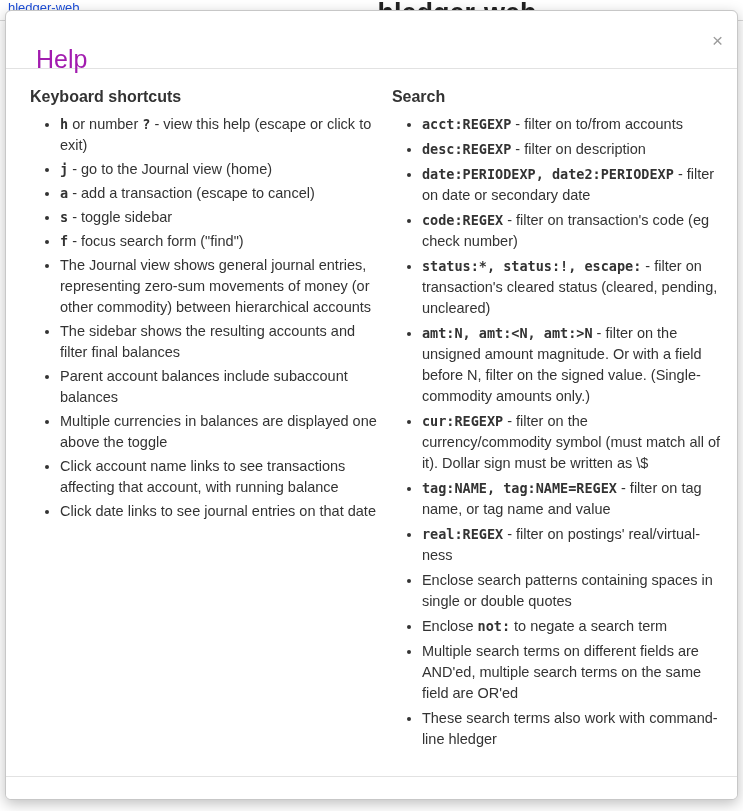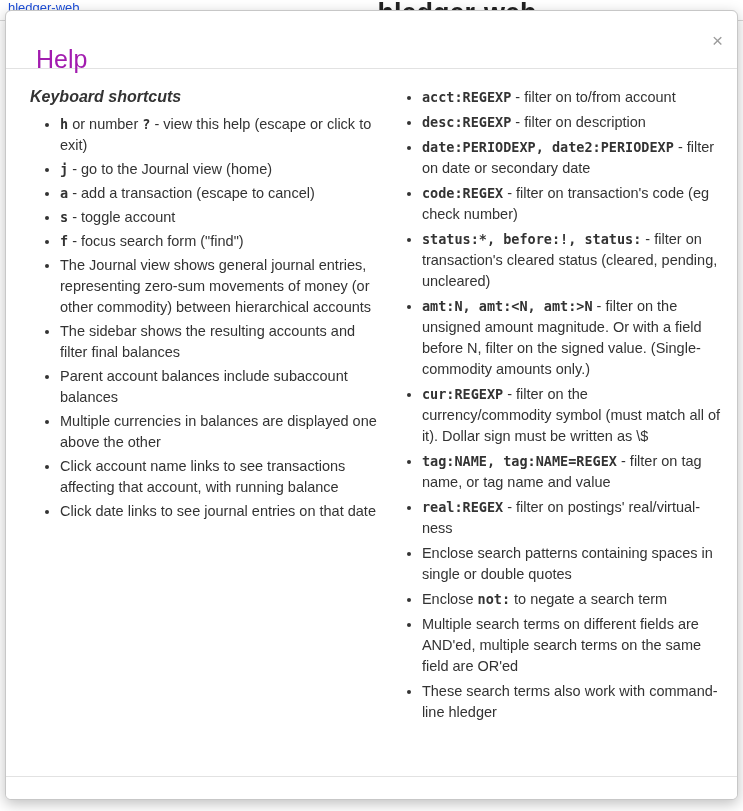--- a/index.html
+++ b/index.html
@@ -121,21 +121,20 @@
   }
   .col-left { width: 365px; }
   .col-right { width: 340px; }
 
   h4.section {
     font-size: 16px;
     color: #333;
     margin: 0 0 6px 8px;
     font-weight: bold;
     line-height: 1.3;
-    font-style: italic;
   }
   h4.section.second { margin-top: 18px; }
 
   ul.bullets {
     margin: 0 0 0 0;
     padding-left: 38px;
     list-style: disc;
   }
   ul.bullets li {
     font-size: 14.5px;
@@ -170,41 +169,42 @@
 
   <div class="modal-body">
     <div class="cols">
 
       <div class="col-left">
         <h4 class="section">Keyboard shortcuts</h4>
         <ul class="bullets">
           <li><code>h</code><span> or number </span><code>?</code><span> - view this help (escape or click to exit)</span></li>
           <li><code>j</code><span> - go to the Journal view (home)</span></li>
           <li><code>a</code><span> - add a transaction (escape to cancel)</span></li>
-          <li><code>s</code><span> - toggle account</span></li>
+          <li><code>s</code><span> - toggle sidebar</span></li>
           <li><code>f</code><span> - focus search form ("find")</span></li>
         </ul>
 
         <ul class="bullets">
           <li>The Journal view shows general journal entries, representing zero-sum movements of money (or other commodity) between hierarchical accounts</li>
           <li>The sidebar shows the resulting accounts and filter final balances</li>
           <li>Parent account balances include subaccount balances</li>
-          <li>Multiple currencies in balances are displayed one above the other</li>
+          <li>Multiple currencies in balances are displayed one above the toggle</li>
           <li>Click account name links to see transactions affecting that account, with running balance</li>
           <li>Click date links to see journal entries on that date</li>
         </ul>
       </div>
 
       <div class="col-right">
+        <h4 class="section">Search</h4>
         <ul class="bullets">
-          <li><code>acct:REGEXP</code><span> - filter on to/from account</span></li>
+          <li><code>acct:REGEXP</code><span> - filter on to/from accounts</span></li>
           <li><code>desc:REGEXP</code><span> - filter on description</span></li>
           <li><code>date:PERIODEXP, date2:PERIODEXP</code><span> - filter on date or secondary date</span></li>
           <li><code>code:REGEX</code><span> - filter on transaction's code (eg check number)</span></li>
-          <li><code>status:*, before:!, status:</code><span> - filter on transaction's cleared status (cleared, pending, uncleared)</span></li>
+          <li><code>status:*, status:!, escape:</code><span> - filter on transaction's cleared status (cleared, pending, uncleared)</span></li>
           <li><code>amt:N, amt:&lt;N, amt:&gt;N</code><span> - filter on the unsigned amount magnitude. Or with a field before N, filter on the signed value. (Single-commodity amounts only.)</span></li>
           <li><code>cur:REGEXP</code><span> - filter on the currency/commodity symbol (must match all of it). Dollar sign must be written as \$</span></li>
           <li><code>tag:NAME, tag:NAME=REGEX</code><span> - filter on tag name, or tag name and value</span></li>
           <li><code>real:REGEX</code><span> - filter on postings' real/virtual-ness</span></li>
           <li>Enclose search patterns containing spaces in single or double quotes</li>
           <li><span>Enclose </span><code>not:</code><span> to negate a search term</span></li>
           <li>Multiple search terms on different fields are AND'ed, multiple search terms on the same field are OR'ed</li>
           <li>These search terms also work with command-line hledger</li>
         </ul>
       </div>

